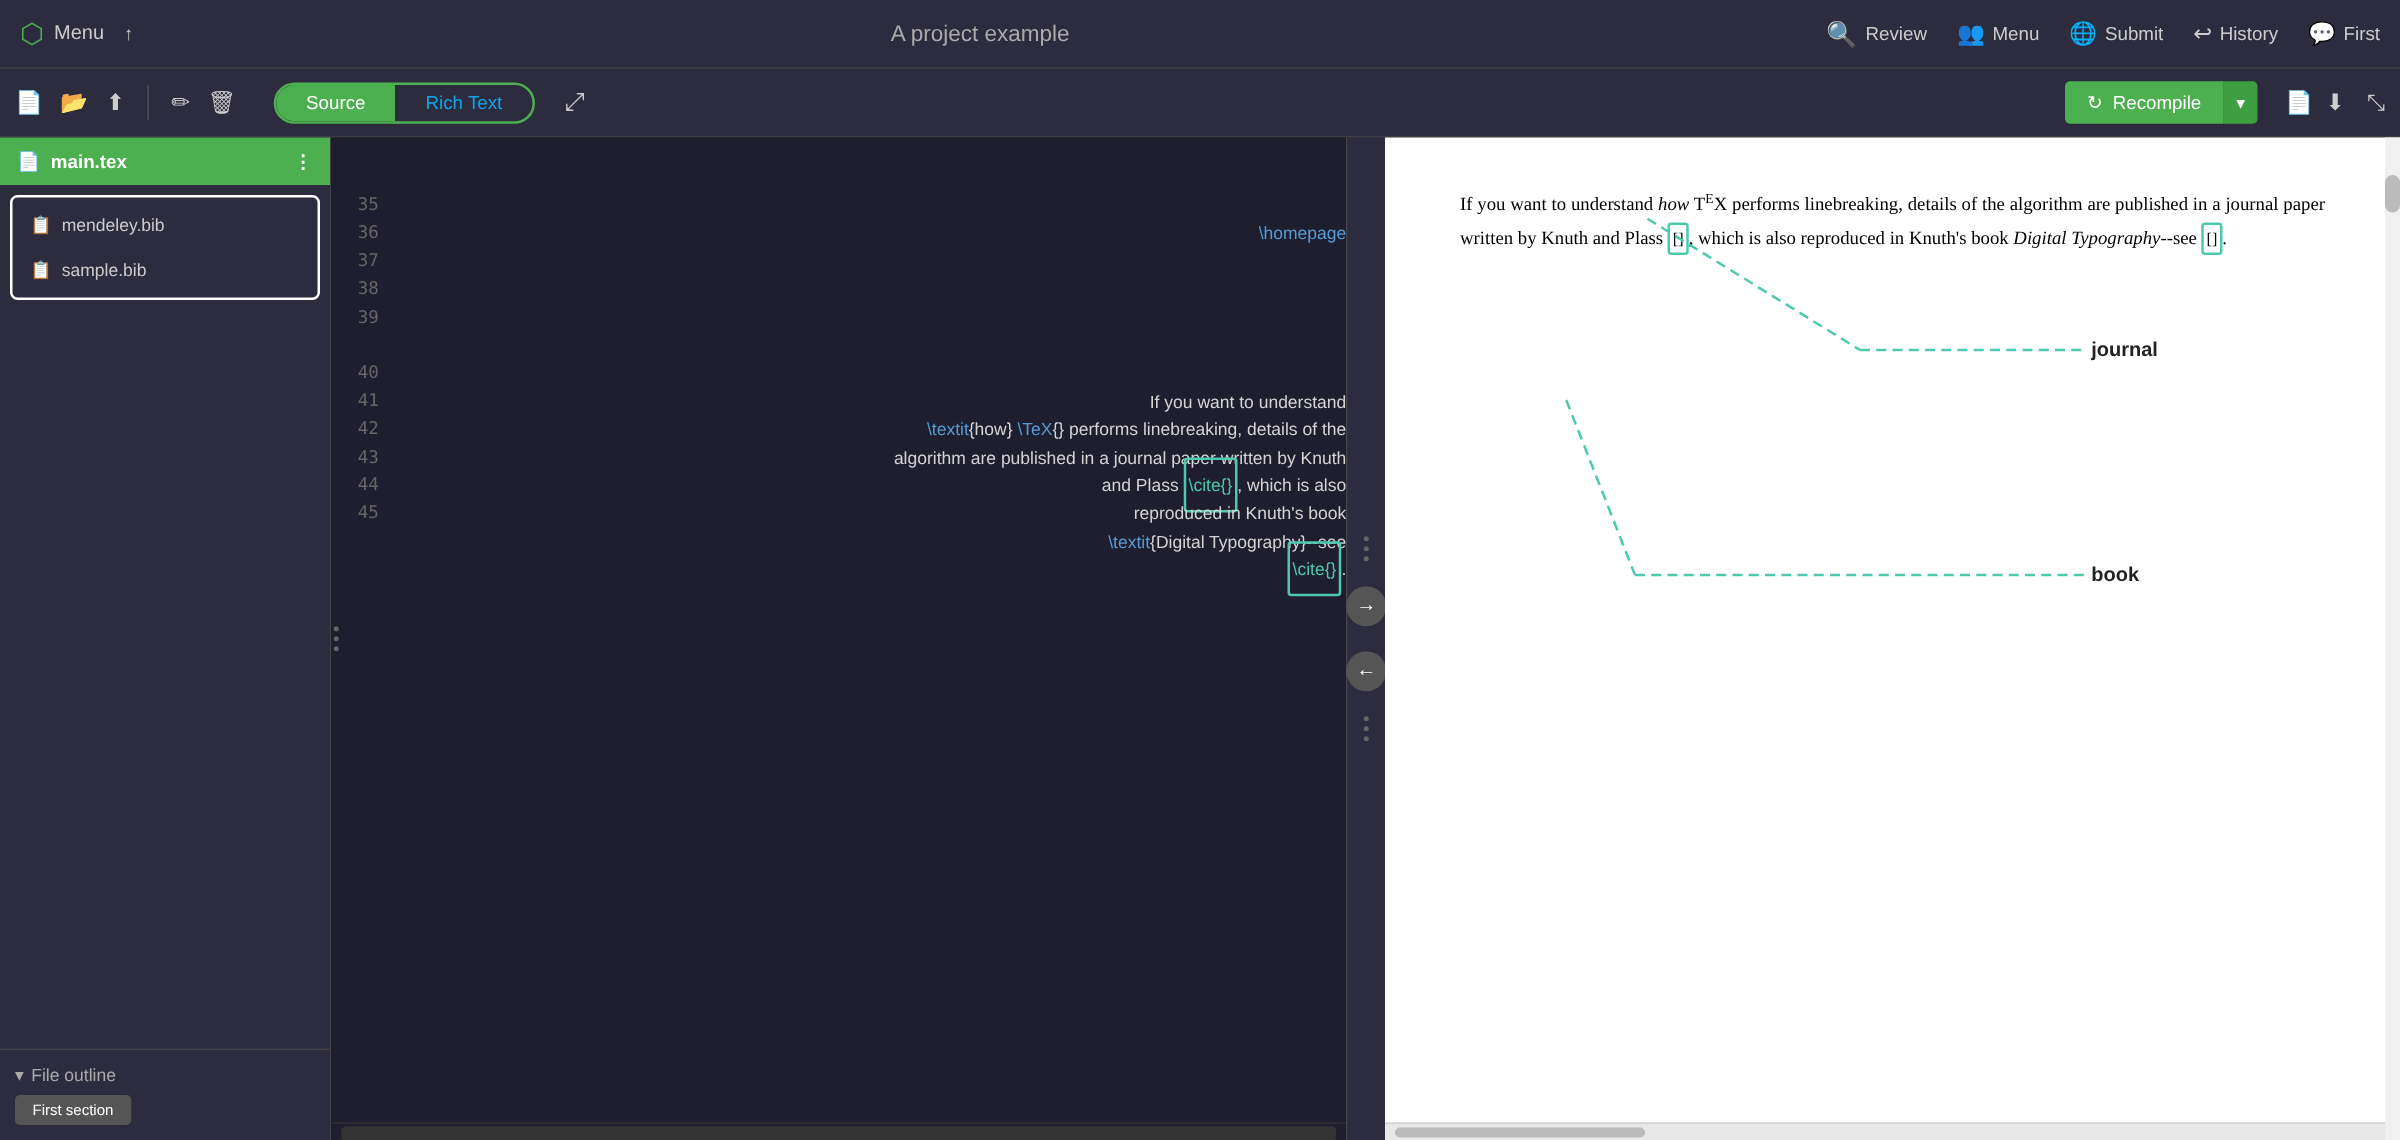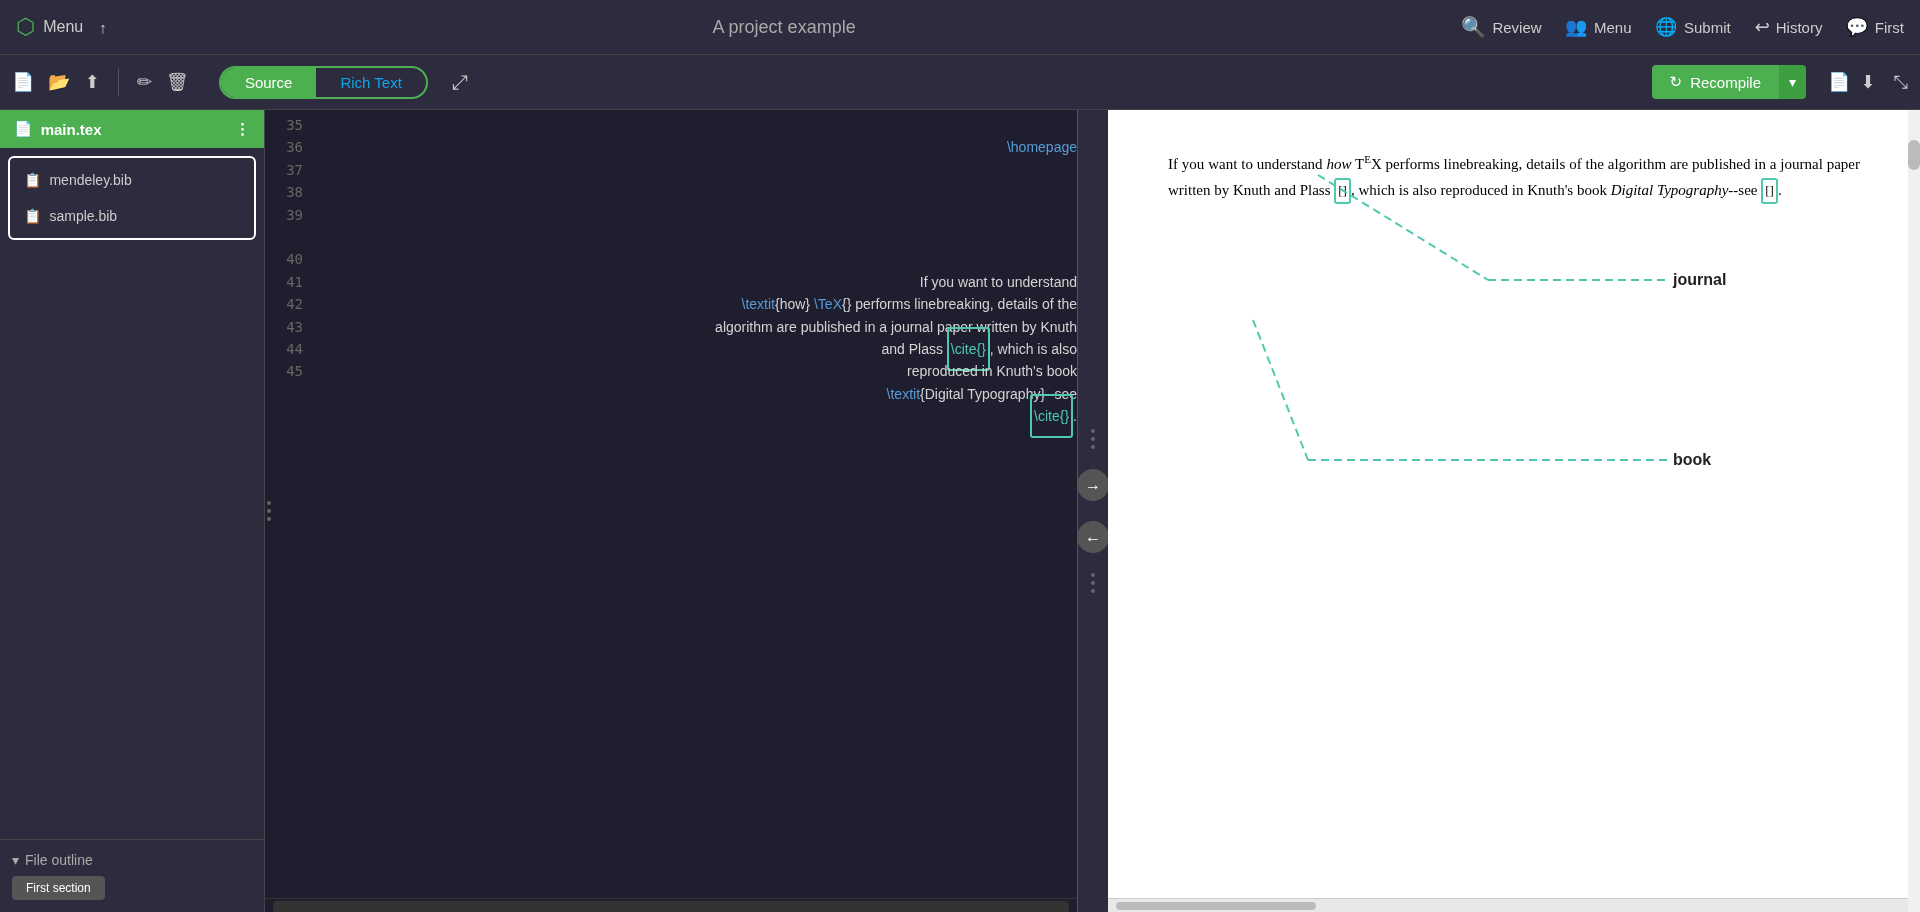--- a/index.html
+++ b/index.html
@@ -148,20 +148,21 @@
       display: flex;
       flex-direction: column;
       position: relative;
       overflow: hidden;
       border-right: 1px solid #555;
     }
     .editor-content {
       flex: 1;
       overflow: hidden;
       display: flex;
+      margin-top: 39px;
     }
     .line-numbers {
       padding: 0 12px;
       color: #666;
       font-family: monospace;
       font-size: 14px;
       line-height: 1.6;
       text-align: right;
       user-select: none;
       min-width: 50px;

